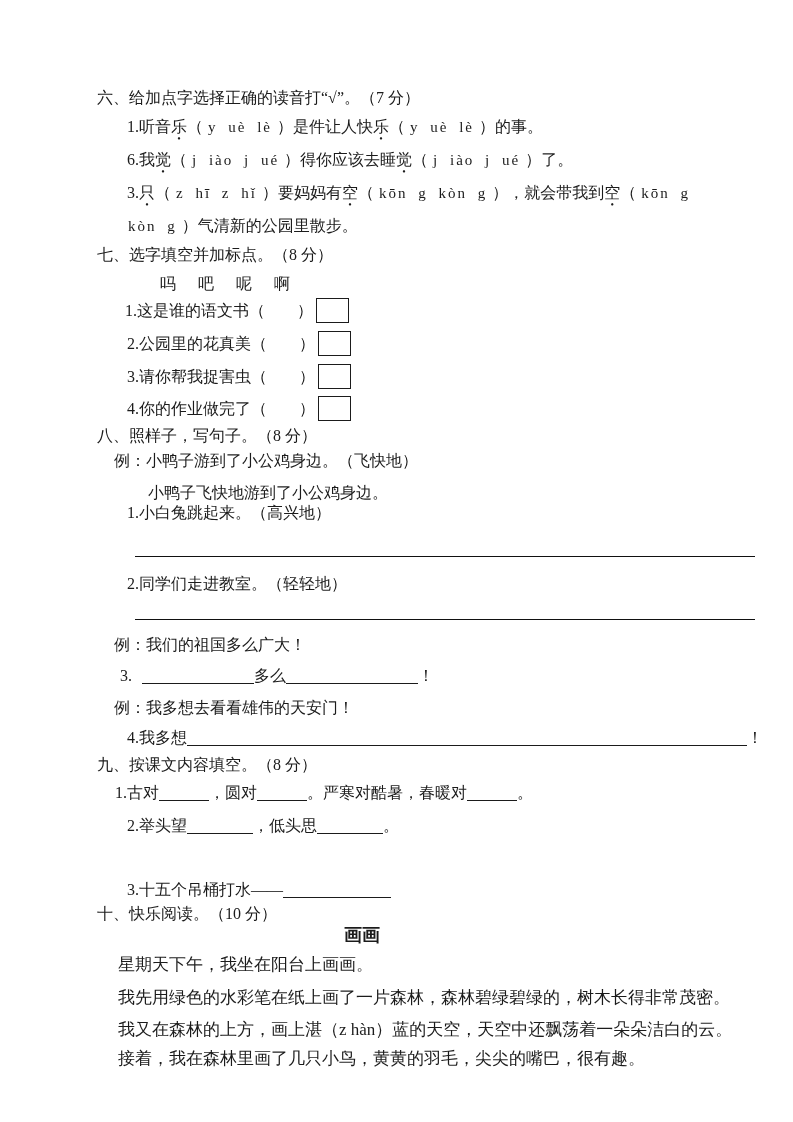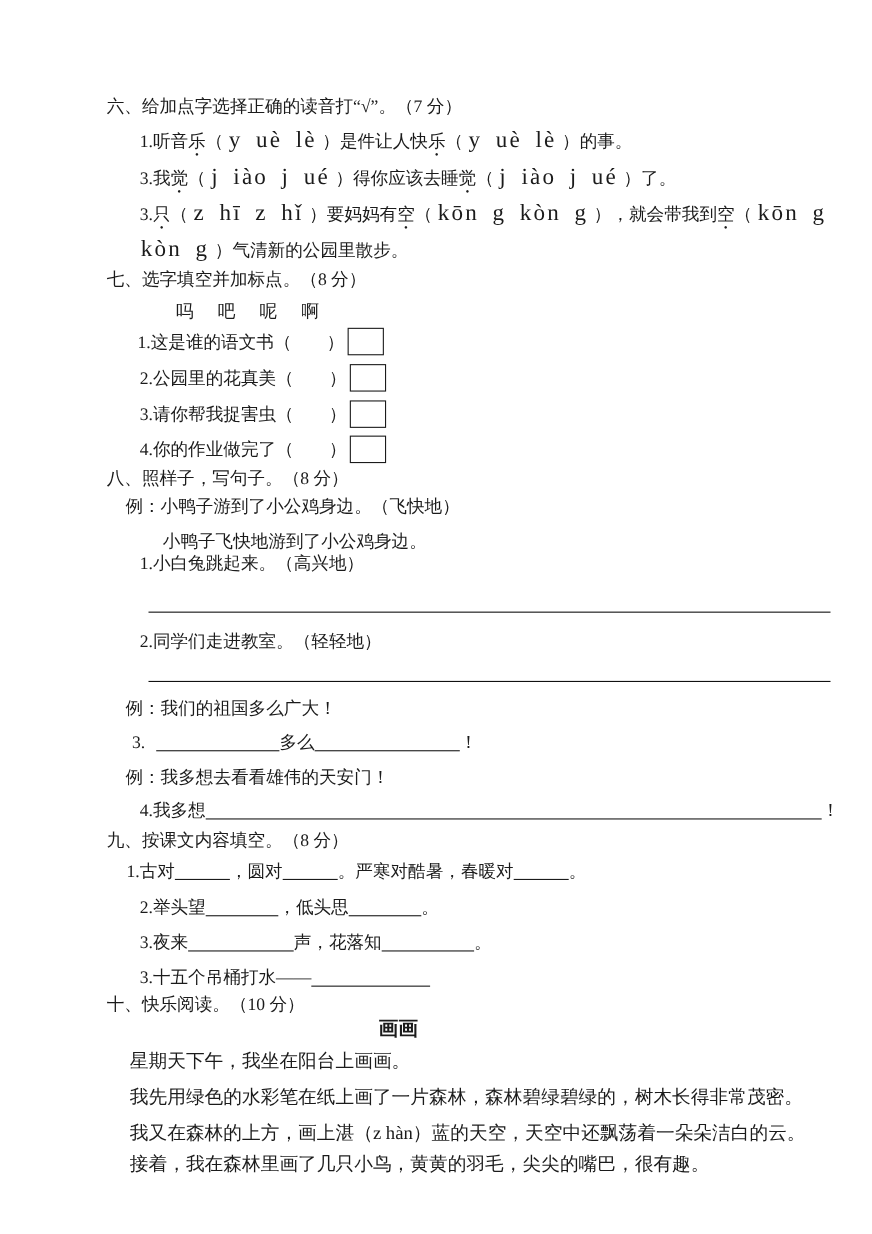--- a/index.html
+++ b/index.html
@@ -16,21 +16,21 @@
   .ln {
     position:absolute;
     white-space:nowrap;
     line-height:26px;
     height:26px;
   }
   .py {
     letter-spacing:2px;
     word-spacing:5px;
     padding:0 5px;
-    font-size:21px;
+    font-size:15px;
   }
   .dot { position:relative; }
   .dot::after {
     content:"\2022";
     position:absolute;
     left:50%;
     transform:translateX(-50%);
     bottom:-9px;
     font-size:10px;
     line-height:10px;
@@ -65,21 +65,21 @@
     line-height:26px;
   }
 </style>
 </head>
 <body>
 
 <div class="page">
 
   <div class="ln" style="top:85px;left:97px">六、给加点字选择正确的读音打“√”。（7 分）</div>
   <div class="ln" style="top:114px;left:127px"><span>1.听音</span><span class="dot">乐</span><span>（</span><span class="py">y uè lè</span><span>）是件让人快</span><span class="dot">乐</span><span>（</span><span class="py">y uè lè</span><span>）的事。</span></div>
-  <div class="ln" style="top:147px;left:127px"><span>3.我</span><span class="dot">觉</span><span>（</span><span class="py">j iào j ué</span><span>）得你应该去睡</span><span class="dot">觉</span><span>（</span><span class="py">j iào j ué</span><span>）了。</span></div>
+  <div class="ln" style="top:147px;left:127px"><span>6.我</span><span class="dot">觉</span><span>（</span><span class="py">j iào j ué</span><span>）得你应该去睡</span><span class="dot">觉</span><span>（</span><span class="py">j iào j ué</span><span>）了。</span></div>
   <div class="ln" style="top:180px;left:127px"><span>3.</span><span class="dot">只</span><span>（</span><span class="py">z hī z hǐ</span><span>）要妈妈有</span><span class="dot">空</span><span>（</span><span class="py">kōn g kòn g</span><span>），就会带我到</span><span class="dot">空</span><span>（</span><span class="py">kōn g</span></div>
   <div class="ln" style="top:213px;left:123px"><span class="py">kòn g</span><span>）气清新的公园里散步。</span></div>
 
   <div class="ln" style="top:242px;left:97px">七、选字填空并加标点。（8 分）</div>
   <div class="ln" style="top:271px;left:160px"><span>吗</span><span class="gap" style="width: 22px;"></span><span>吧</span><span class="gap" style="width: 22px;"></span><span>呢</span><span class="gap" style="width: 22px;"></span><span>啊</span></div>
   <div class="ln" style="top:298px;left:125px"><span>1.这是谁的语文书（</span><span class="gap" style="width: 32px;"></span><span>）</span><span class="box"></span></div>
   <div class="ln" style="top:331px;left:127px"><span>2.公园里的花真美（</span><span class="gap" style="width: 32px;"></span><span>）</span><span class="box"></span></div>
   <div class="ln" style="top:364px;left:127px"><span>3.请你帮我捉害虫（</span><span class="gap" style="width: 32px;"></span><span>）</span><span class="box"></span></div>
   <div class="ln" style="top:396px;left:127px"><span>4.你的作业做完了（</span><span class="gap" style="width: 32px;"></span><span>）</span><span class="box"></span></div>
 
@@ -91,21 +91,20 @@
   <div class="ln" style="top:571px;left:127px">2.同学们走进教室。（轻轻地）</div>
   <div class="rule" style="top:619px;left:135px;width:620px"></div>
   <div class="ln" style="top:632px;left:114px">例：我们的祖国多么广大！</div>
   <div class="ln" style="top:663px;left:120px"><span>3.</span><span class="gap" style="width: 10px;"></span><span class="blank" style="width: 112px;"></span><span>多么</span><span class="blank" style="width: 132px;"></span><span>！</span></div>
   <div class="ln" style="top:695px;left:114px">例：我多想去看看雄伟的天安门！</div>
   <div class="ln" style="top:725px;left:127px"><span>4.我多想</span><span class="blank" style="width: 560px;"></span><span>！</span></div>
 
   <div class="ln" style="top:752px;left:97px">九、按课文内容填空。（8 分）</div>
   <div class="ln" style="top:780px;left:115px"><span>1.古对</span><span class="blank" style="width: 50px;"></span><span>，圆对</span><span class="blank" style="width: 50px;"></span><span>。严寒对酷暑，春暖对</span><span class="blank" style="width: 50px;"></span><span>。</span></div>
   <div class="ln" style="top:813px;left:127px"><span>2.举头望</span><span class="blank" style="width: 66px;"></span><span>，低头思</span><span class="blank" style="width: 66px;"></span><span>。</span></div>
-  <div class="ln" style="top:845px;left:127px"><span>3.夜来</span><span class="blank" style="width: 96px;"></span><span>声，花落知</span><span class="blank" style="width: 84px;"></span><span>。</span></div>
   <div class="ln" style="top:877px;left:127px"><span>3.十五个吊桶打水——</span><span class="blank" style="width: 108px;"></span></div>
 
   <div class="ln" style="top:901px;left:97px">十、快乐阅读。（10 分）</div>
   <div class="title" style="top:922px">画画</div>
   <div class="ln reading" style="top:952px;left:118px">星期天下午，我坐在阳台上画画。</div>
   <div class="ln reading" style="top:985px;left:118px">我先用绿色的水彩笔在纸上画了一片森林，森林碧绿碧绿的，树木长得非常茂密。</div>
   <div class="ln reading" style="top:1017px;left:118px">我又在森林的上方，画上湛（z hàn）蓝的天空，天空中还飘荡着一朵朵洁白的云。</div>
   <div class="ln reading" style="top:1046px;left:118px">接着，我在森林里画了几只小鸟，黄黄的羽毛，尖尖的嘴巴，很有趣。</div>
 
 </div>

